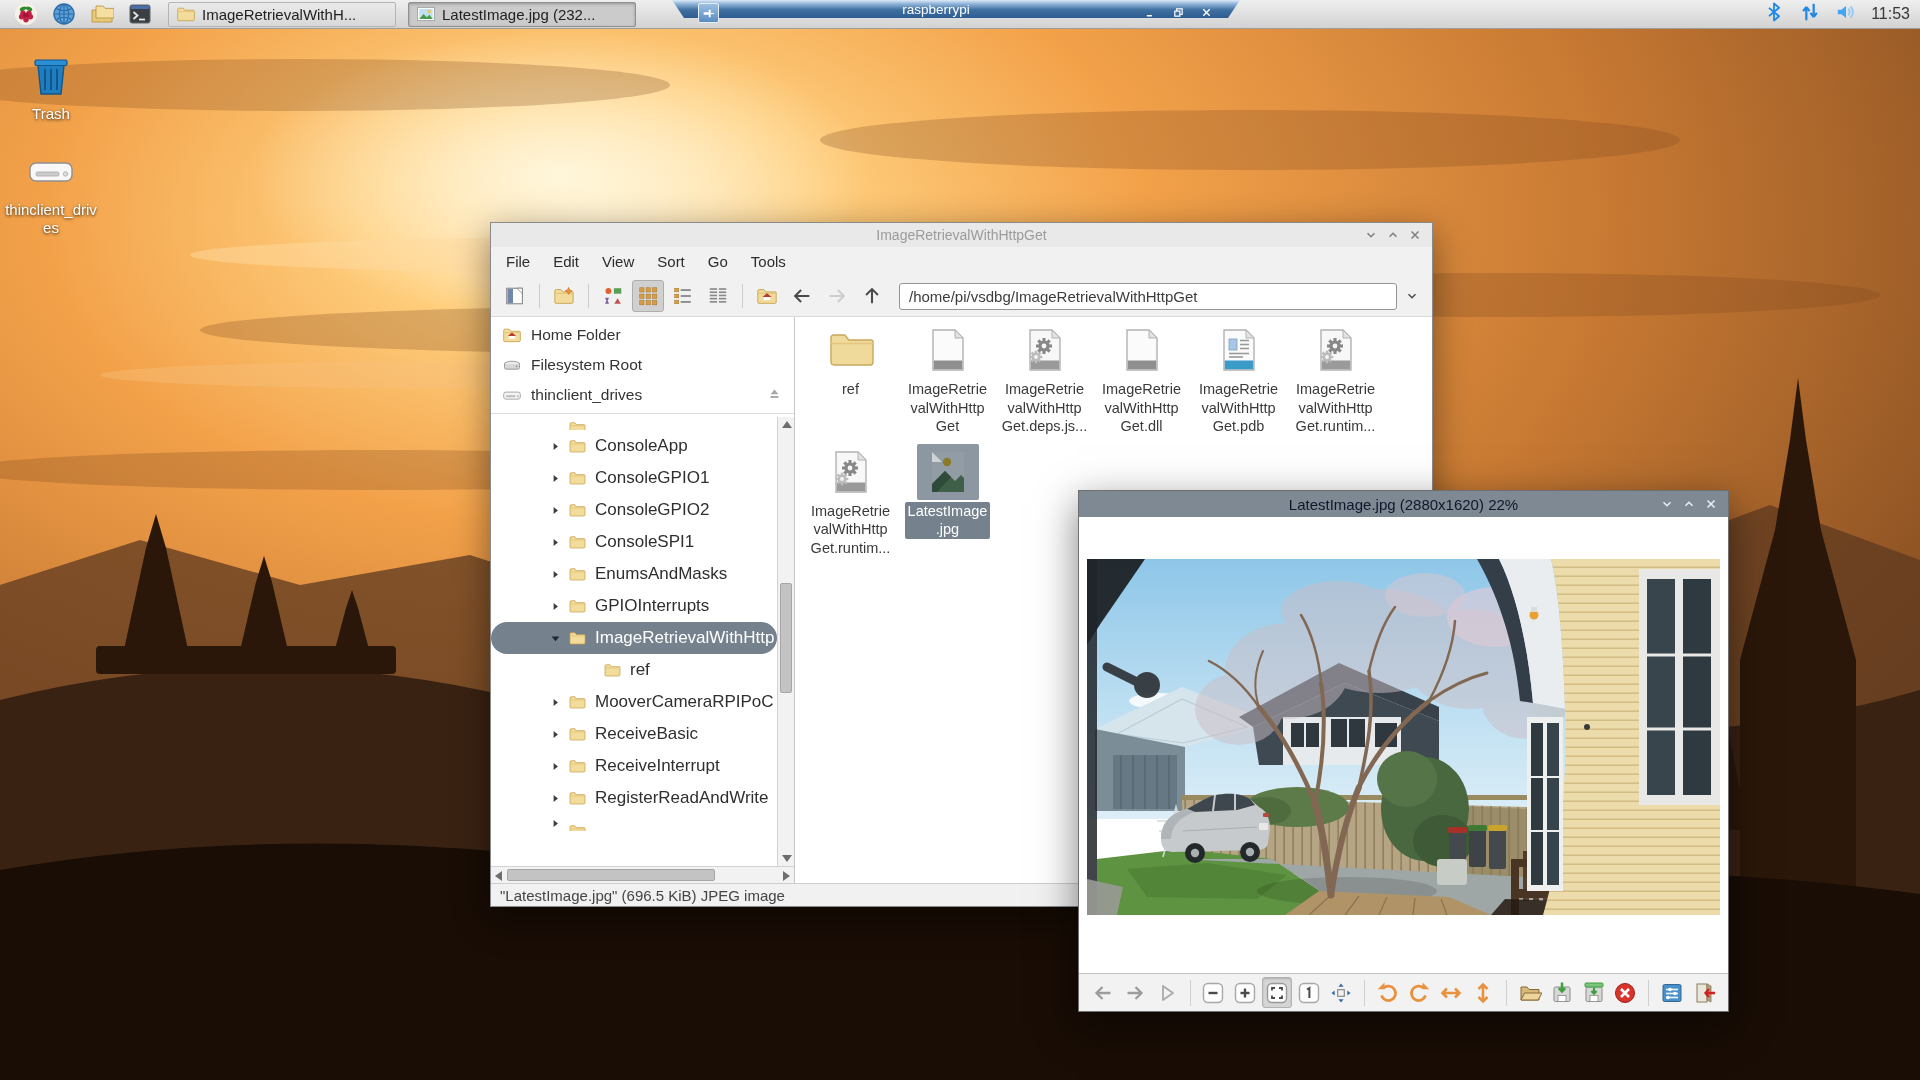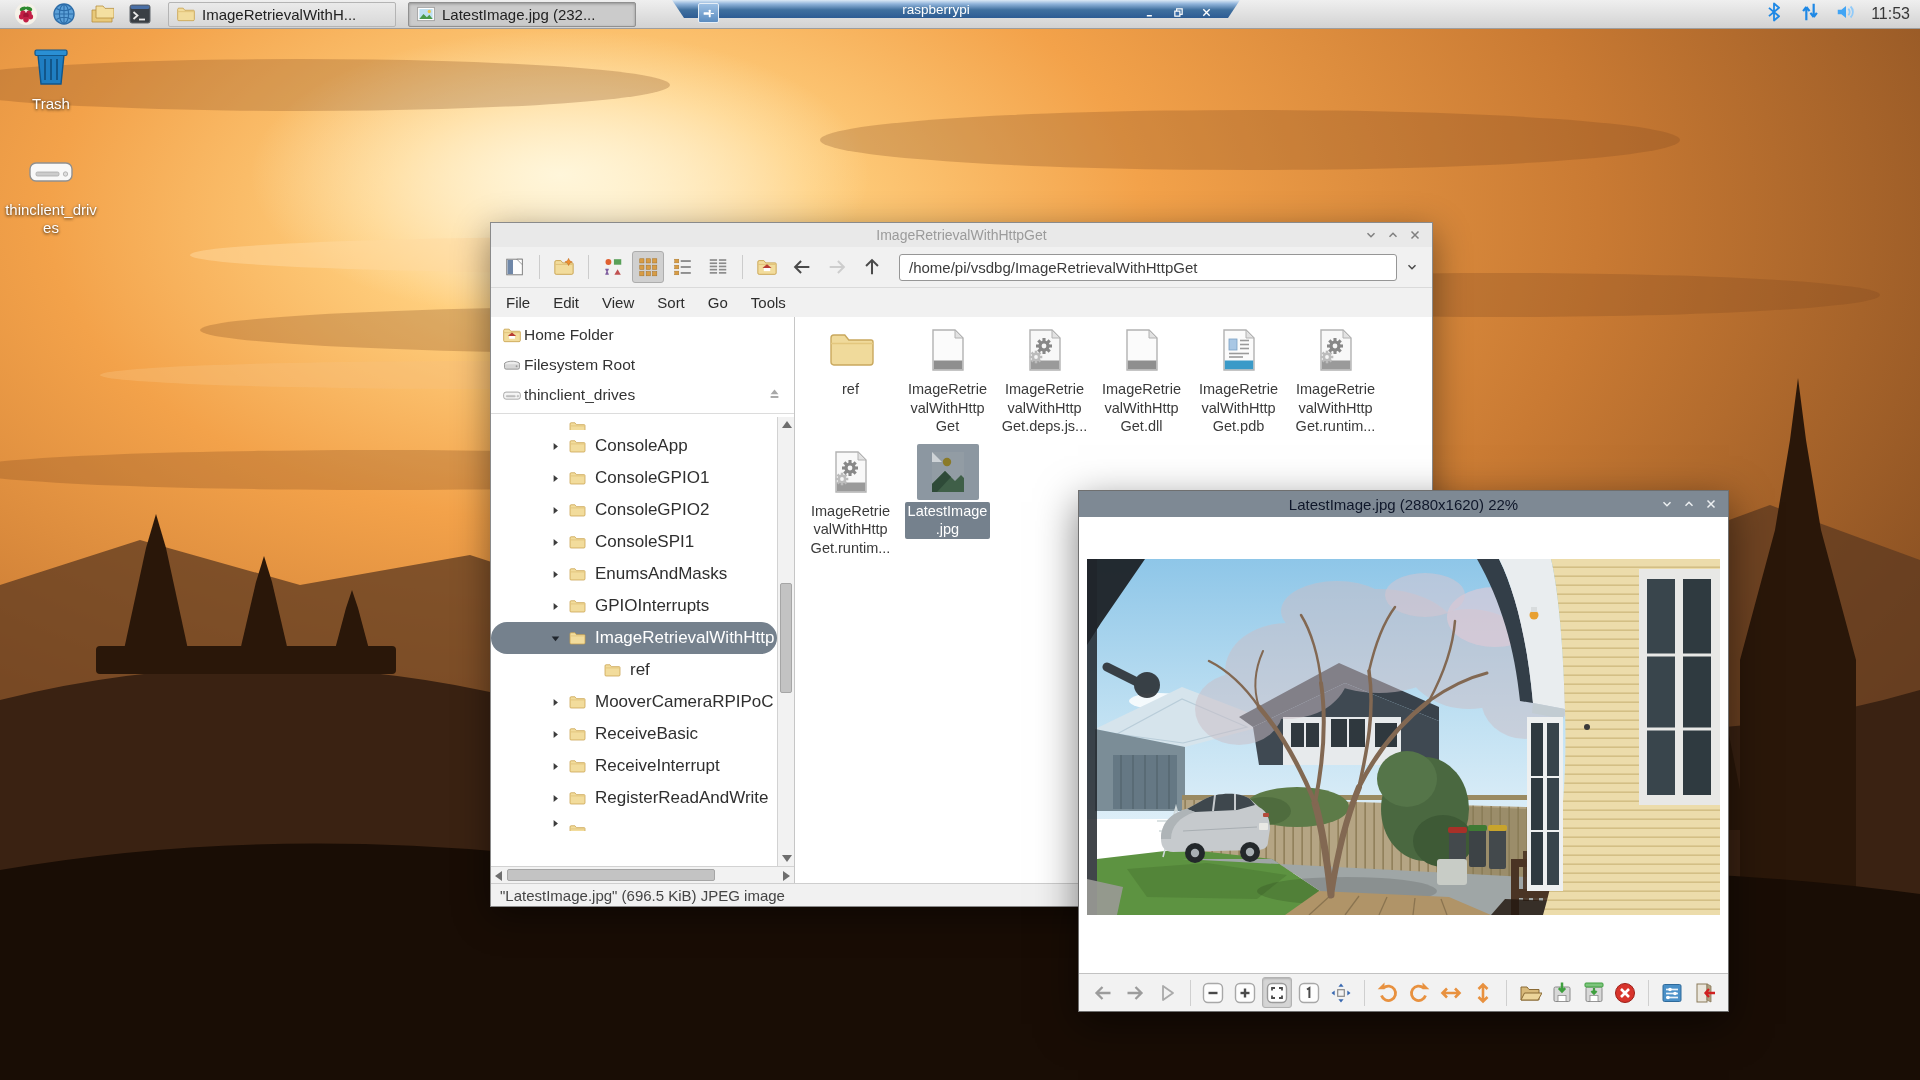--- a/index.html
+++ b/index.html
@@ -25,21 +25,21 @@
   #rdp-pin{position:absolute;left:26px;top:3px;width:19px;height:18px;background:linear-gradient(#9dc0e4,#5a8cc0);border:1px solid #e6eef6;border-radius:2px;display:flex;align-items:center;justify-content:center;}
   #rdp-pin svg{width:13px;height:13px;}
   #rdp-title{position:absolute;left:0;right:40px;text-align:center;color:#fff;font-size:13.5px;}
   #rdp-controls{position:absolute;right:26px;top:0;height:24px;display:flex;align-items:center;gap:13px;color:#fff;}
   #rdp-controls svg{width:11px;height:11px;}
 
   
   .dicon{position:absolute;width:100px;display:flex;flex-direction:column;align-items:center;color:#fff;font-size:15px;text-shadow:0 1px 3px rgba(0,0,0,.85);text-align:center;z-index:2;}
   .dicon .icon svg{width:48px;height:48px;}
   .dicon .dlabel{margin-top:5px;line-height:18px;width:92px;word-break:break-all;}
-  #dicon-trash{left:1px;top:42px;}
+  #dicon-trash{left:1px;top:52px;}
   #dicon-drives{left:1px;top:148px;}
 
   
   .wc{width:22px;height:18px;display:flex;align-items:center;justify-content:center;}
   .wc svg{width:12px;height:12px;}
 
   
   #fm-window{position:absolute;left:490px;top:222px;width:941px;height:683px;background:#f1f1f1;border:1px solid #8a8a8a;box-shadow:0 10px 34px rgba(0,0,0,.45);z-index:10;display:flex;flex-direction:column;}
   #fm-titlebar{height:24px;background:var(--titlebar-inactive);position:relative;display:flex;align-items:center;flex:none;}
   #fm-title{position:absolute;left:0;right:0;text-align:center;color:#9b9b9b;font-size:14px;}
@@ -50,21 +50,21 @@
   .tbtn svg{width:22px;height:22px;}
   .tbtn.pressed{background:#d0d0d0;border-color:#adadad;}
   .tbtn.disabled{opacity:.4;}
   .tsep{width:1px;height:24px;background:#cccccc;margin:0 5px;}
   #fm-path{flex:1;height:25px;border:1px solid #969696;border-radius:3px;background:#fff;font-size:15px;color:#3c3c3c;padding:0 9px;margin-left:8px;font-family:inherit;outline:none;}
   #fm-path-drop{width:24px;height:27px;display:flex;align-items:center;justify-content:center;color:#4a4a4a;}
   #fm-path-drop svg{width:12px;height:12px;}
   #fm-body{flex:1;display:flex;min-height:0;background:#fff;}
   #fm-sidebar{width:303px;border-right:1px solid #c6c6c6;display:flex;flex-direction:column;background:#fff;flex:none;}
   #fm-places{padding-top:3px;flex:none;}
-  .place{height:30px;display:flex;align-items:center;gap:2px;padding:0 11px;font-size:15.5px;color:#333;}
+  .place{height:30px;display:flex;align-items:center;gap:9px;padding:0 11px;font-size:15.5px;color:#333;}
   .place .icon svg{width:20px;height:20px;}
   .place .eject{margin-left:auto;}
   .place .eject svg{width:17px;height:17px;}
   .fm-sep{height:1px;background:#dcdcdc;margin:3px 0;flex:none;}
   #fm-treezone{flex:1;display:flex;min-height:0;}
   #fm-tree{flex:1;overflow:hidden;}
   .trow{height:32px;display:flex;align-items:center;font-size:17px;color:#2f2f2f;padding-left:58px;white-space:nowrap;overflow:hidden;}
   .trow .exp{width:16px;height:16px;color:#3d3d3d;flex:none;display:flex;align-items:center;}
   .trow .exp svg{width:13px;height:13px;}
   .trow .fold{width:21px;margin:0 7px 0 2px;flex:none;}
@@ -322,20 +322,28 @@
           </span>
           <span class="wc">
             <span class="icon">
               <svg viewBox="0 0 24 24">
                 <path d="M5 5l14 14M19 5L5 19" stroke="currentColor" stroke-width="3"></path>
               </svg>
             </span>
           </span>
         </div>
     </div>
+    <div id="fm-menubar">
+        <span>File</span>
+        <span>Edit</span>
+        <span>View</span>
+        <span>Sort</span>
+        <span>Go</span>
+        <span>Tools</span>
+      </div>
     <div id="fm-toolbar">
       <span id="fm-toolbar-icons" style="display:flex;align-items:center;gap:3px;">
           <span class="tbtn">
             <span class="icon">
               <svg viewBox="0 0 24 24">
                 <rect x="3" y="3.5" width="17" height="17" fill="#fdfdfd" stroke="#777"></rect>
                 <rect x="3.8" y="4.3" width="6" height="15.4" fill="#6f87a8"></rect>
                 <path d="M14 3.5h6v6z" fill="#fff" stroke="#777" stroke-width=".8"></path>
               </svg>
             </span>
@@ -447,28 +455,20 @@
         </span>
       <input id="fm-path" value="/home/pi/vsdbg/ImageRetrievalWithHttpGet" style="">
       <span id="fm-path-drop">
           <span class="icon">
             <svg viewBox="0 0 24 24">
               <path d="M5 8.5l7 7 7-7" stroke="currentColor" stroke-width="3" fill="none"></path>
             </svg>
           </span>
         </span>
     </div>
-    <div id="fm-menubar">
-        <span>File</span>
-        <span>Edit</span>
-        <span>View</span>
-        <span>Sort</span>
-        <span>Go</span>
-        <span>Tools</span>
-      </div>
     <div id="fm-body">
       <div id="fm-sidebar">
         <div id="fm-places">
             <div class="place">
               <span class="icon">
                 <svg viewBox="0 0 24 24">
                   <path d="M2 6.5c0-.9.6-1.5 1.4-1.5h5.2l2 2.5H21c.6 0 1 .4 1 1v10c0 .9-.6 1.5-1.4 1.5H3.4A1.4 1.4 0 0 1 2 18.5z" fill="#f2dc9c" stroke="#c8a24e" stroke-width="1"></path>
                   <path d="M2 9.2h20" stroke="#e2c47c" stroke-width="1.2"></path>
                   <path d="M8.5 16.5v-3.8h7v3.8z" fill="#fff"></path>
                   <path d="M7 13.2l5-4.2 5 4.2z" fill="#b83c34"></path>

